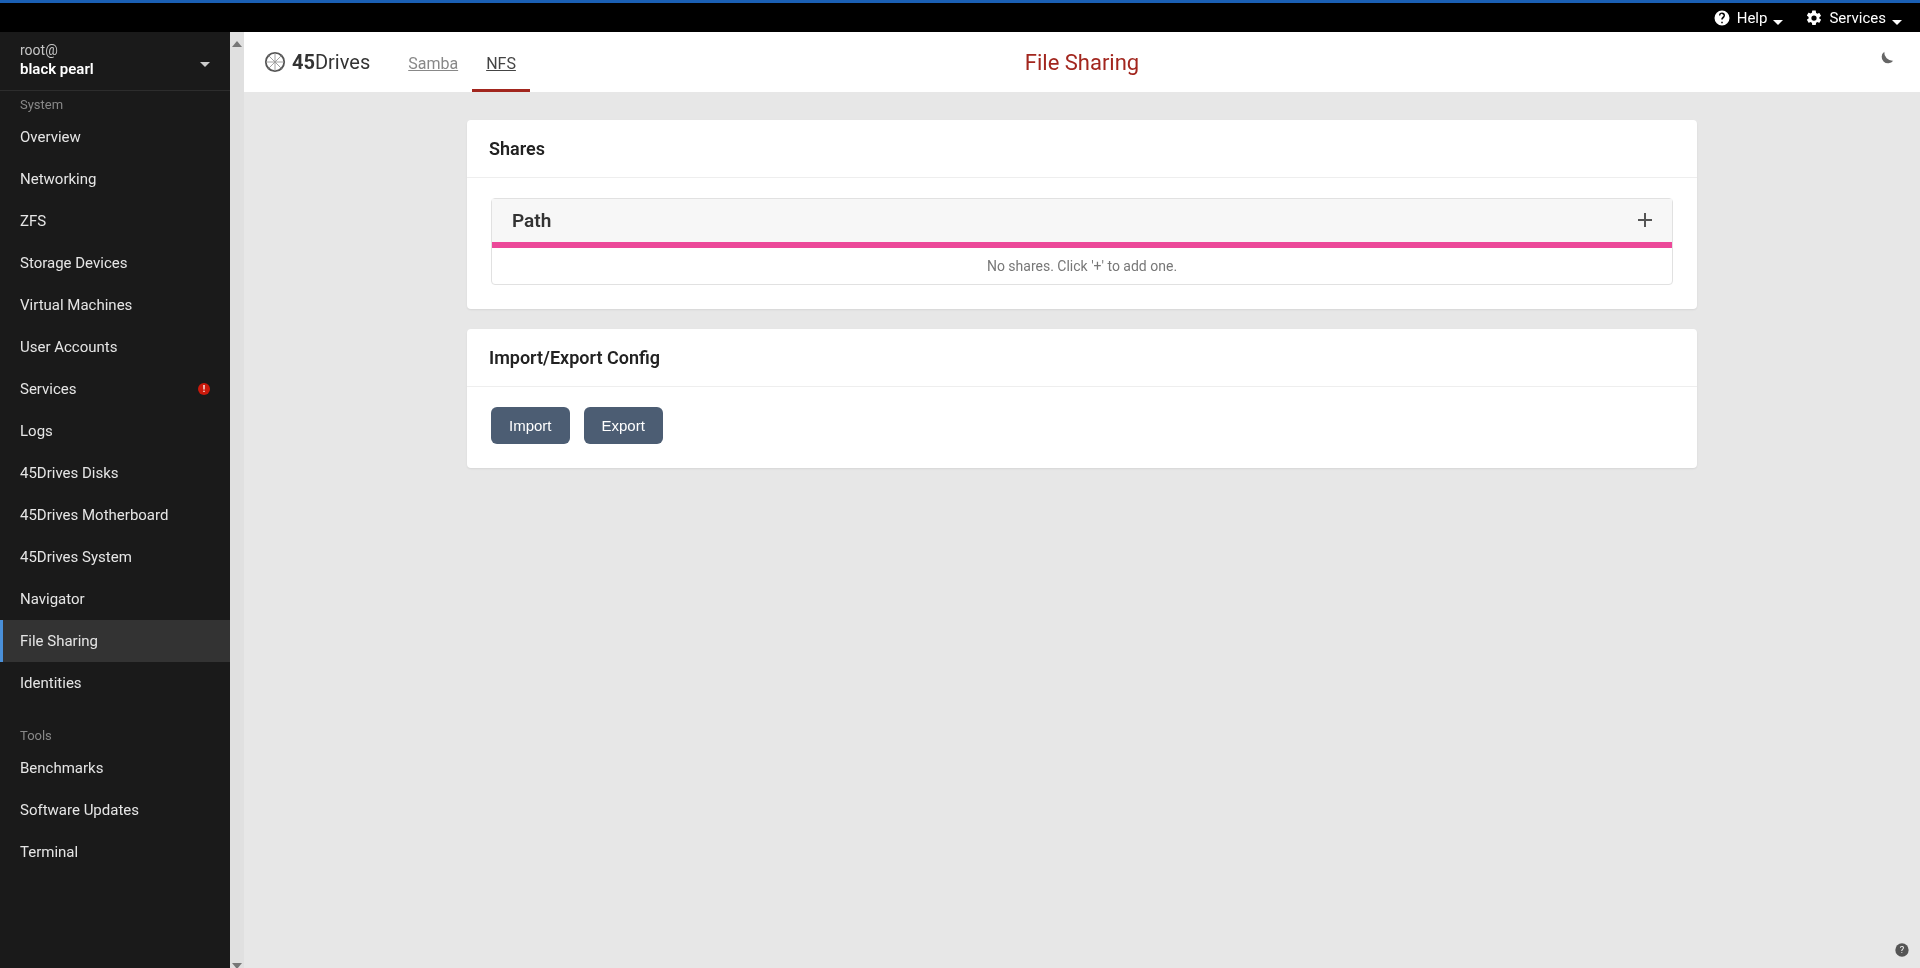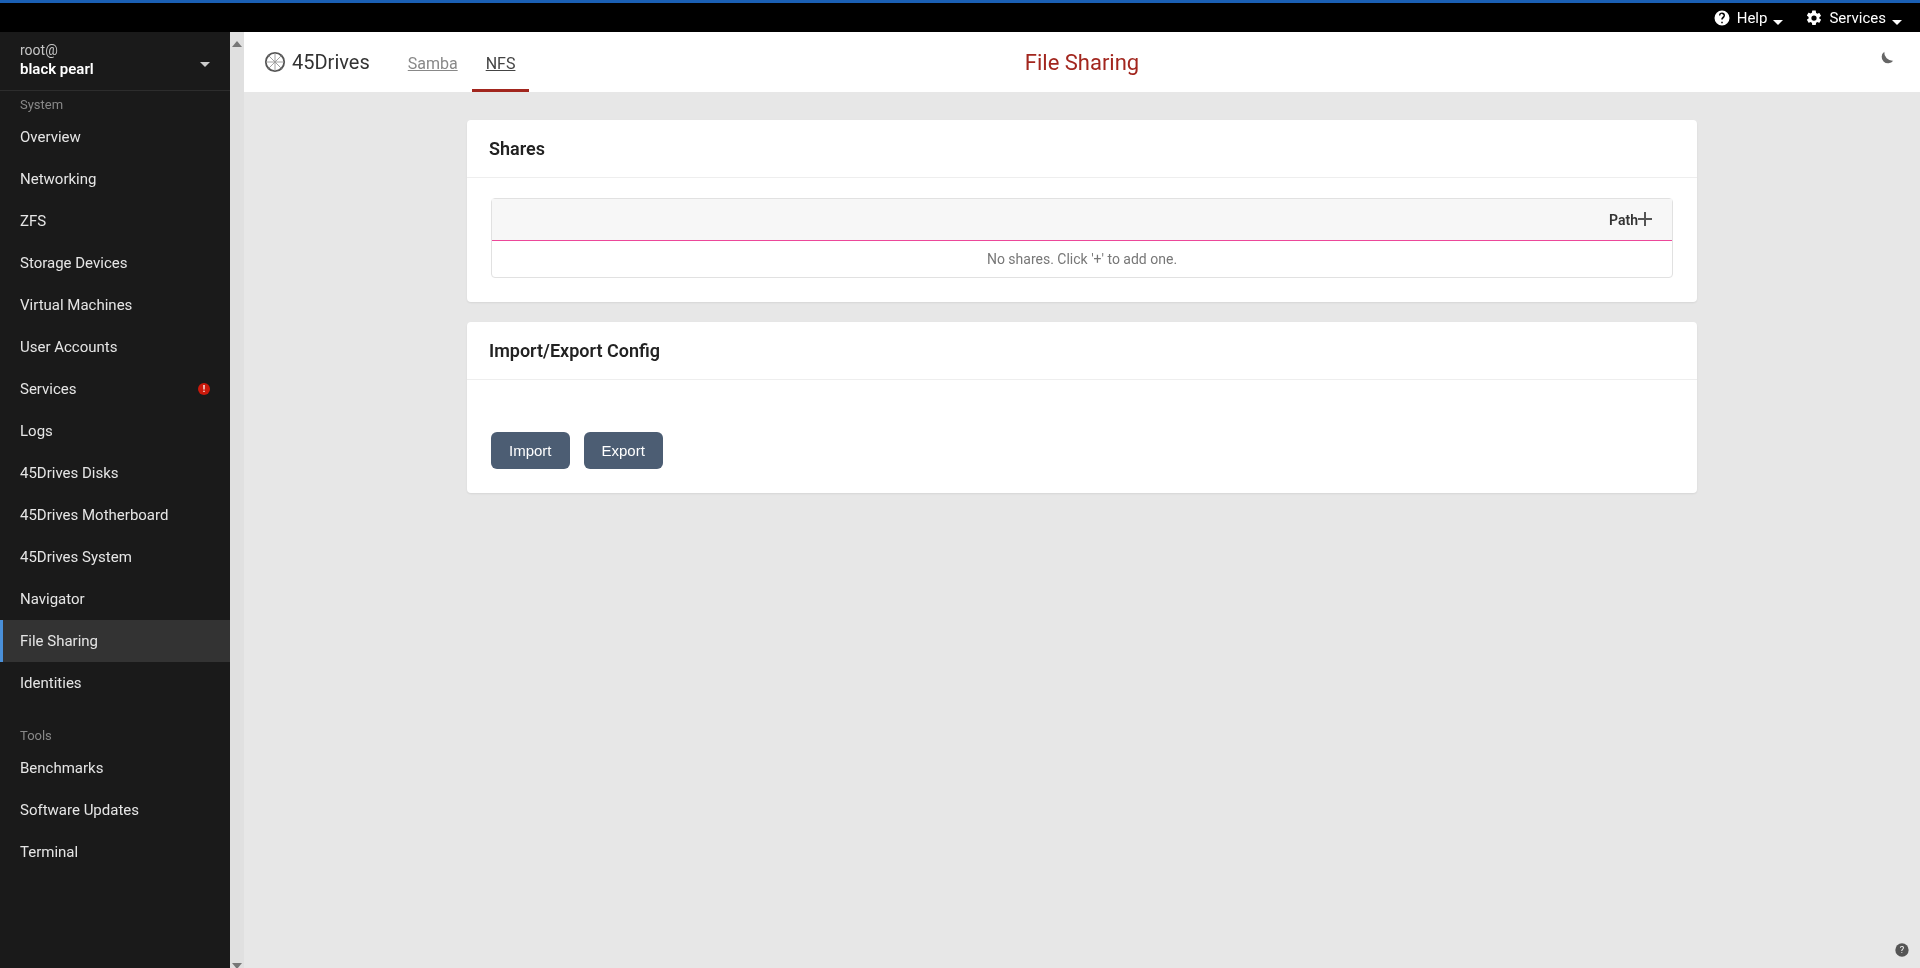--- a/index.html
+++ b/index.html
@@ -110,21 +110,21 @@
 }
 .brand {
   display: inline-flex;
   align-items: center;
   gap: 6px;
   font-size: 20px;
   color: #333;
   font-weight: 400;
 }
 .brand svg { width: 22px; height: 22px; }
-.brand .bold { font-weight: 400; }
+.brand .bold { font-weight: 700; }
 .tabs {
   display: inline-flex;
   margin-left: 24px;
   height: 100%;
   align-items: flex-end;
 }
 .tab {
   padding: 0 14px 16px 14px;
   color: #888;
   font-size: 16px;
@@ -177,47 +177,46 @@
   border-bottom: 1px solid #eee;
 }
 .card-body { padding: 20px 24px 24px 24px; }
 
 .shares-table {
   border: 1px solid #e1e1e1;
   border-radius: 4px;
 }
 .shares-head {
   display: flex;
-  justify-content: flex-end;
+  justify-content: space-between;
   align-items: center;
   background: #f7f7f7;
-  border-bottom: 1px solid #ec4899;
+  border-bottom: 6px solid #ec4899;
   padding: 10px 20px;
-  font-size: 14px;
+  font-size: 19px;
   font-weight: 600;
   color: #333;
 }
 .shares-head .add { cursor: pointer; font-size: 18px; font-weight: 400; color: #555; }
 .shares-empty {
   text-align: center;
   padding: 10px;
   color: #777;
   font-size: 14px;
 }
 
 .btn-row { padding: 20px 24px 24px 24px; display: flex; gap: 14px; }
 .btn {
   background: #4c5d73;
   color: #fff;
   border: none;
   border-radius: 6px;
   padding: 10px 18px;
   font-size: 15px;
   cursor: pointer;
-  margin-top: 32px;
 }
 
 .help-corner {
   position: fixed;
   bottom: 6px;
   right: 10px;
 }
 .help-corner svg { width: 16px; height: 16px; fill: #555; }
 </style>
 </head>

